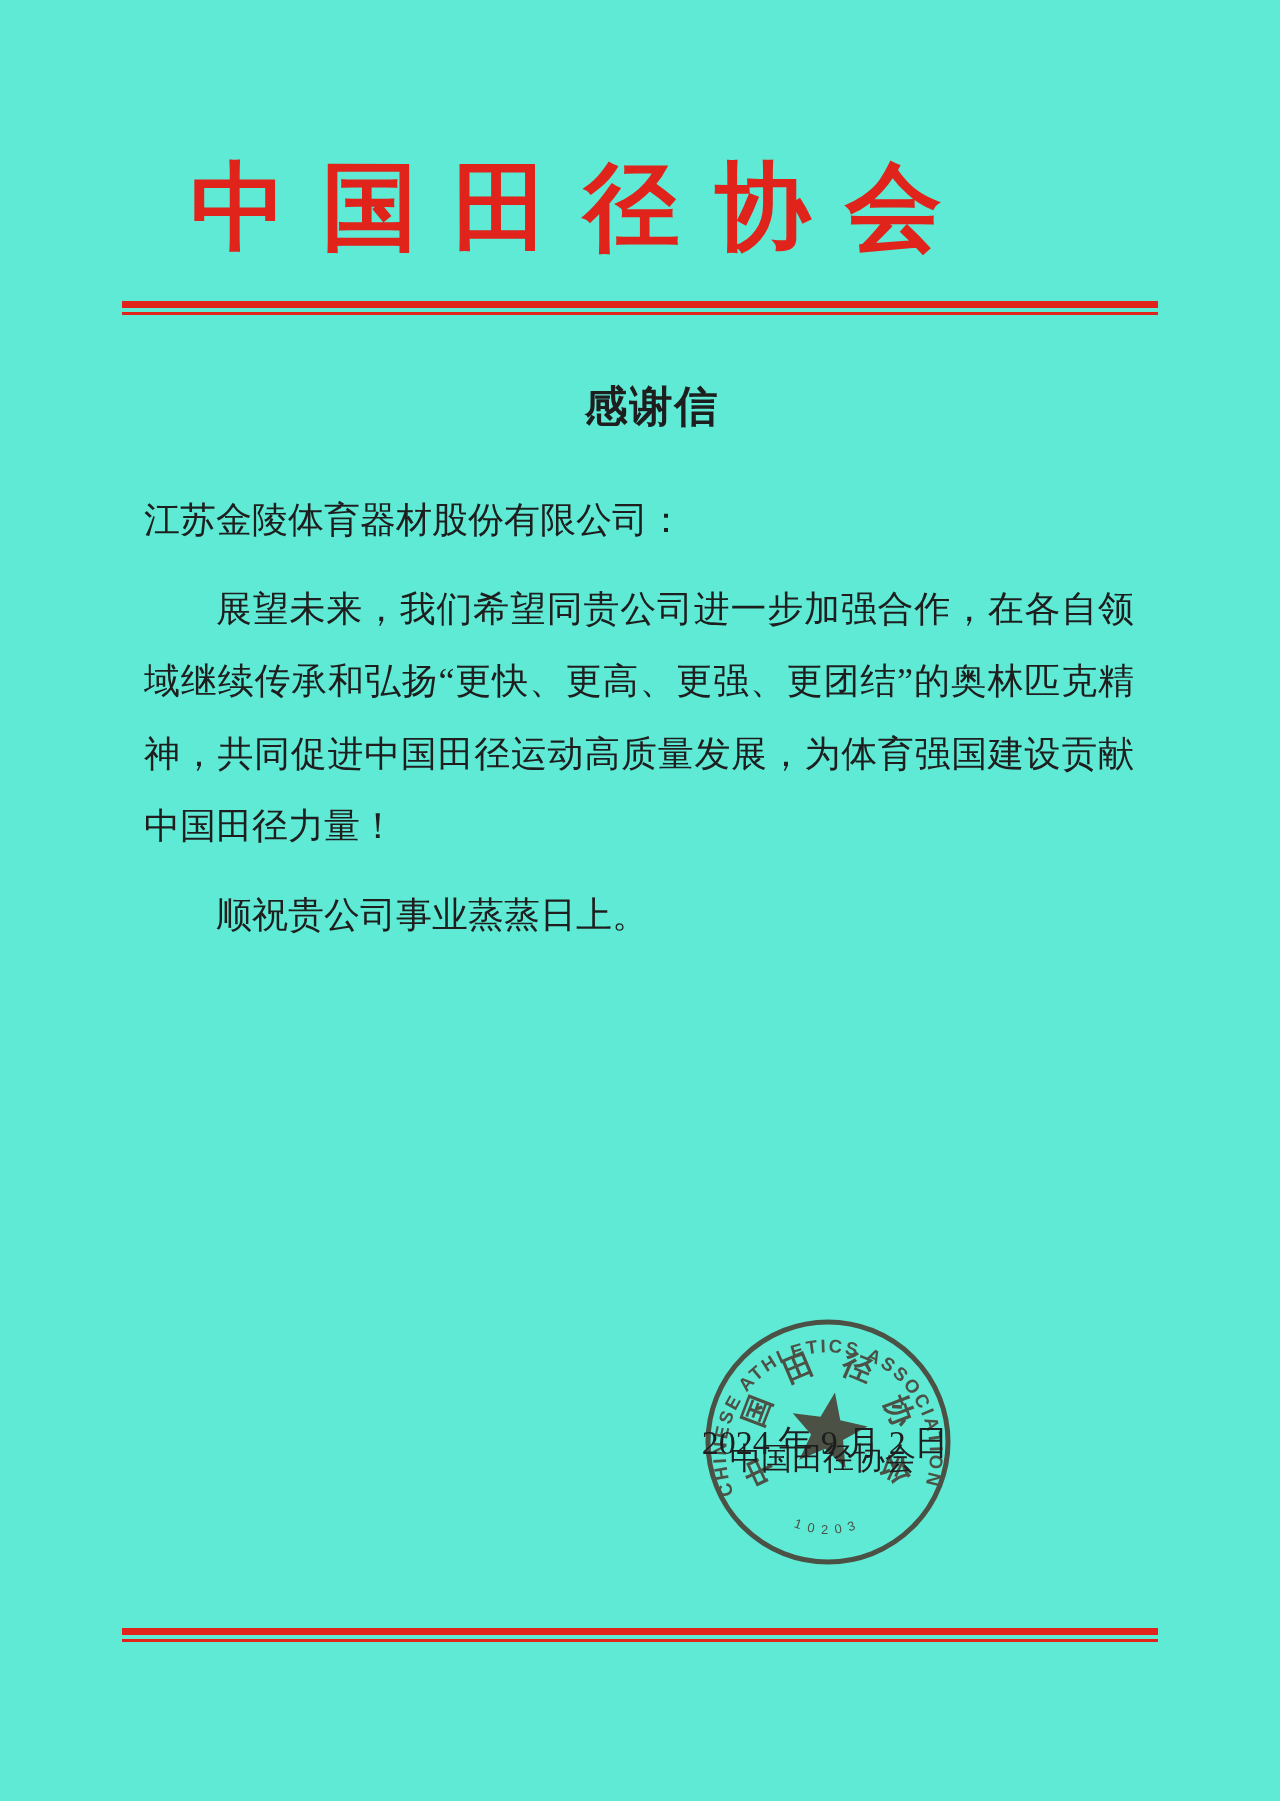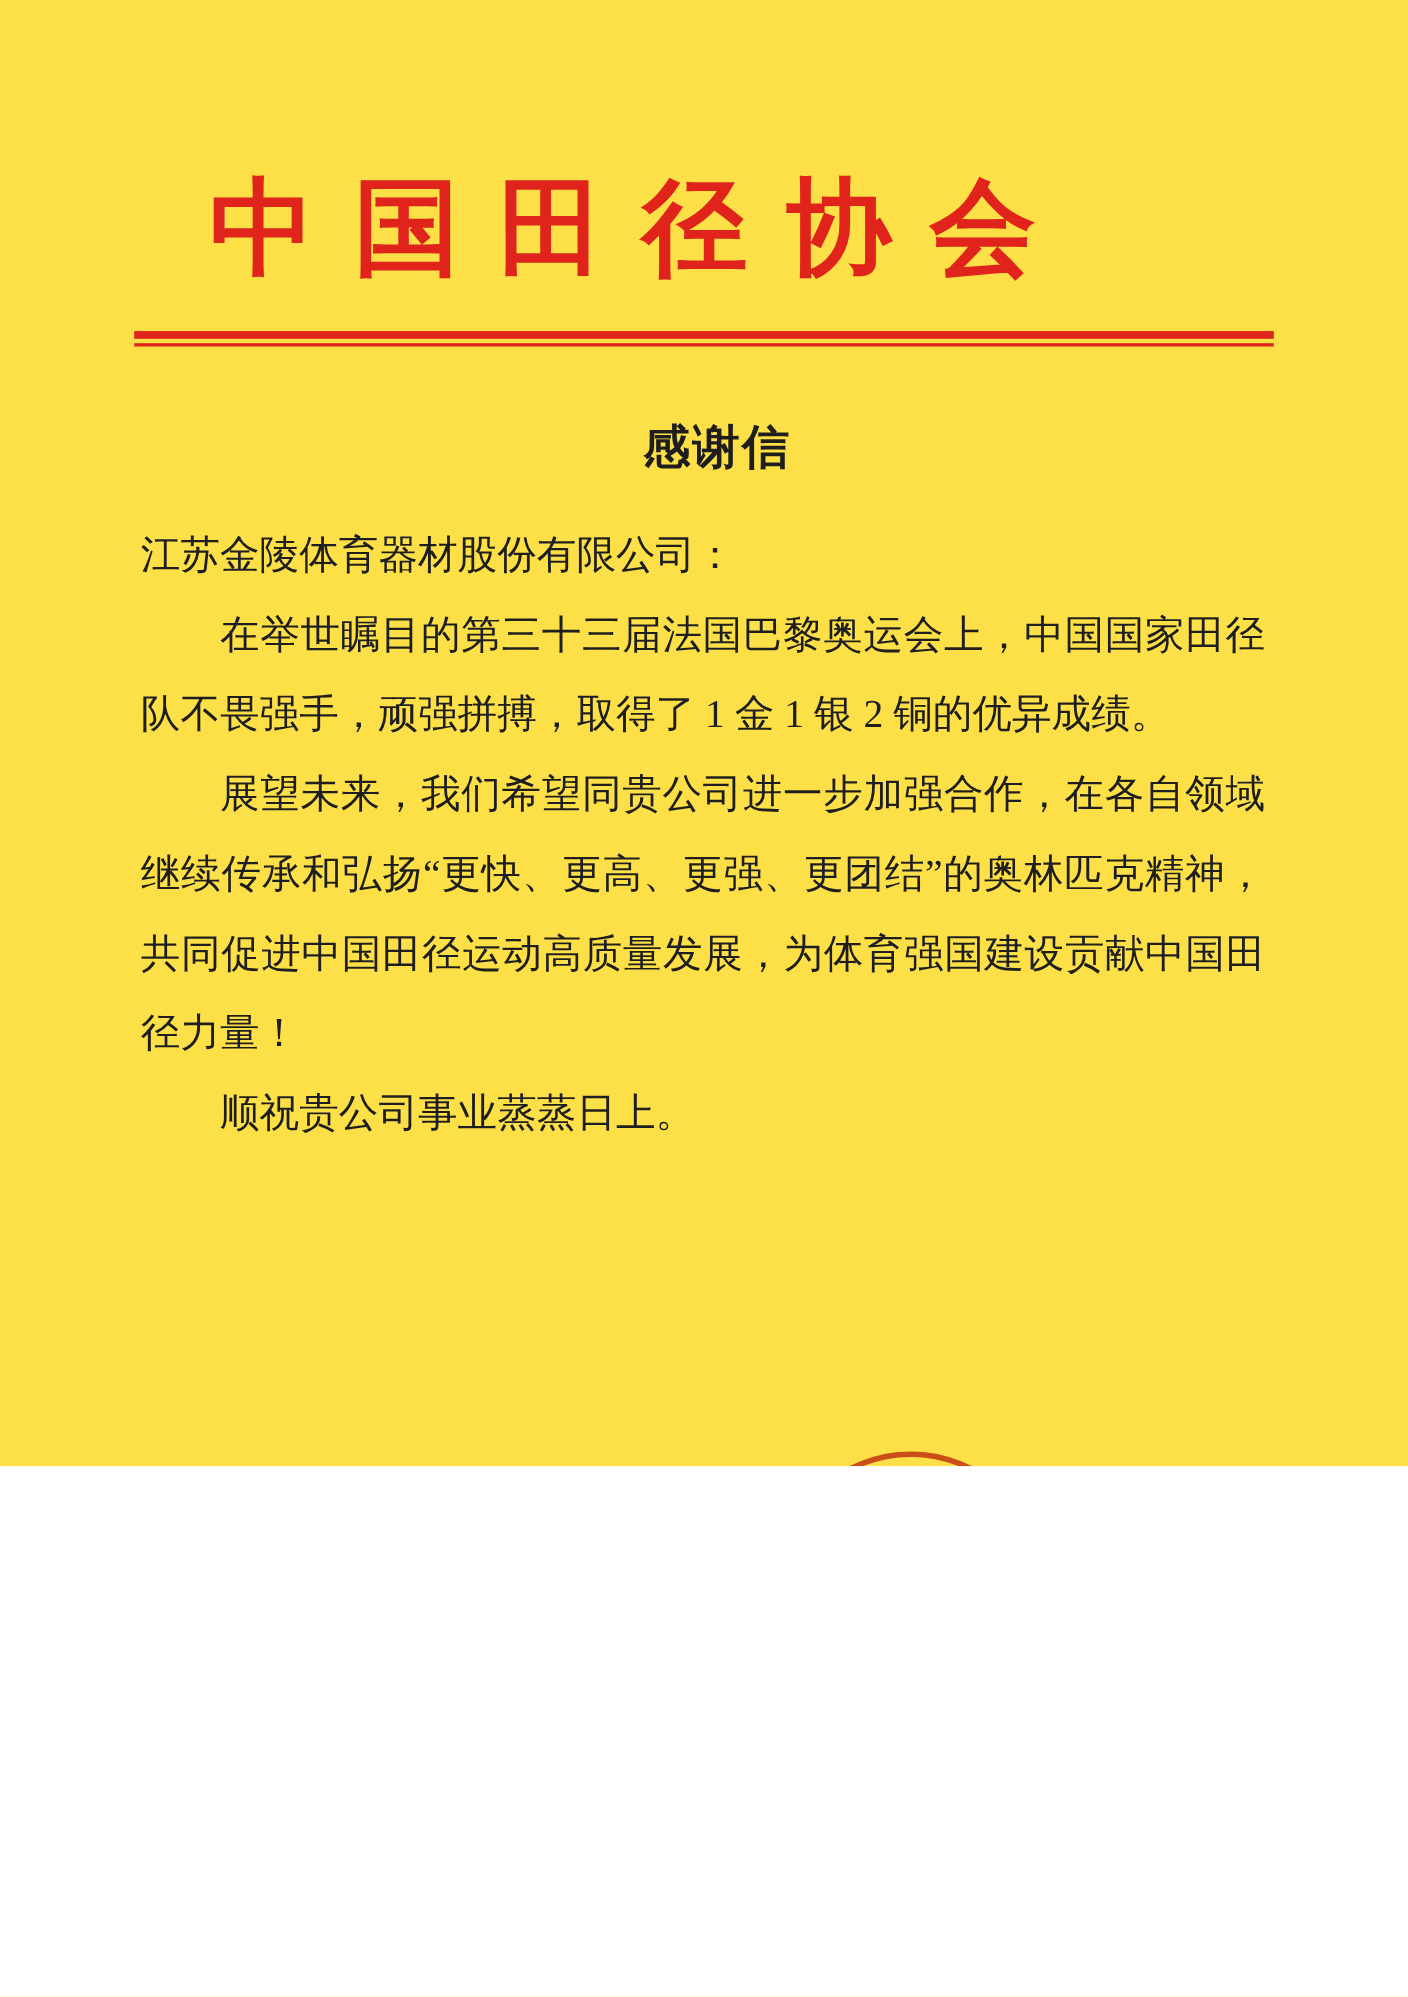--- a/index.html
+++ b/index.html
@@ -1,19 +1,19 @@
 <!DOCTYPE html>
 <html><head>
 <meta charset="utf-8">
 <style>
   html,body{margin:0;padding:0;background:#ffffff;}
   .page{
     position:relative;
-    width:1280px;height:1333px;
-    background:#fde047;
+    width:1280px;height:1801px;
+    background:#5eead4;
     overflow:hidden;
     font-family:"Liberation Serif","DejaVu Serif",serif;
     color:#1e1e1e;
   }
   .masthead{
     position:absolute;
     top:138px;left:20px;width:1092px;
     margin:0;
     text-align:center;
     font-size:96px;
@@ -46,21 +46,21 @@
     letter-spacing:2px;
   }
   .body-text{
     position:absolute;
     top:468px;left:128px;width:1022px;
     font-size:36px;
     line-height:72.5px;
     text-align:justify;
     text-justify:inter-character;
   }
-  .body-text p{margin:0;}
+  .body-text p{margin:16px;}
   .body-text p.para{text-indent:2em;}
   .stamp{
     position:absolute;
     top:1314px;left:700px;
     width:256px;height:256px;
     z-index:1;
     opacity:0.85;
     mix-blend-mode:multiply;
   }
   .stamp svg{display:block;width:256px;height:256px;}
@@ -91,21 +91,20 @@
   <div class="rule rule-top">
     <div class="thick"></div>
     <div class="thin"></div>
   </div>
 
 
   <h2 class="title">感谢信</h2>
 
   <div class="body-text">
     <p class="salutation">江苏金陵体育器材股份有限公司：</p>
-    <p class="para">在举世瞩目的第三十三届法国巴黎奥运会上，中国国家田径队不畏强手，顽强拼搏，取得了 1 金 1 银 2 铜的优异成绩。</p>
     <p class="para">展望未来，我们希望同贵公司进一步加强合作，在各自领域继续传承和弘扬“更快、更高、更强、更团结”的奥林匹克精神，共同促进中国田径运动高质量发展，为体育强国建设贡献中国田径力量！</p>
     <p class="para">顺祝贵公司事业蒸蒸日上。</p>
   </div>
 
   <div class="stamp">
     <svg viewBox="0 0 256 256" xmlns="http://www.w3.org/2000/svg">
       <defs>
         <path id="ringPath" d="M 34 180 A 102 102 0 1 1 222 180" fill="none"></path>
         <path id="serialPath" d="M 70 198 A 88 88 0 0 0 186 198" fill="none"></path>
       </defs>

